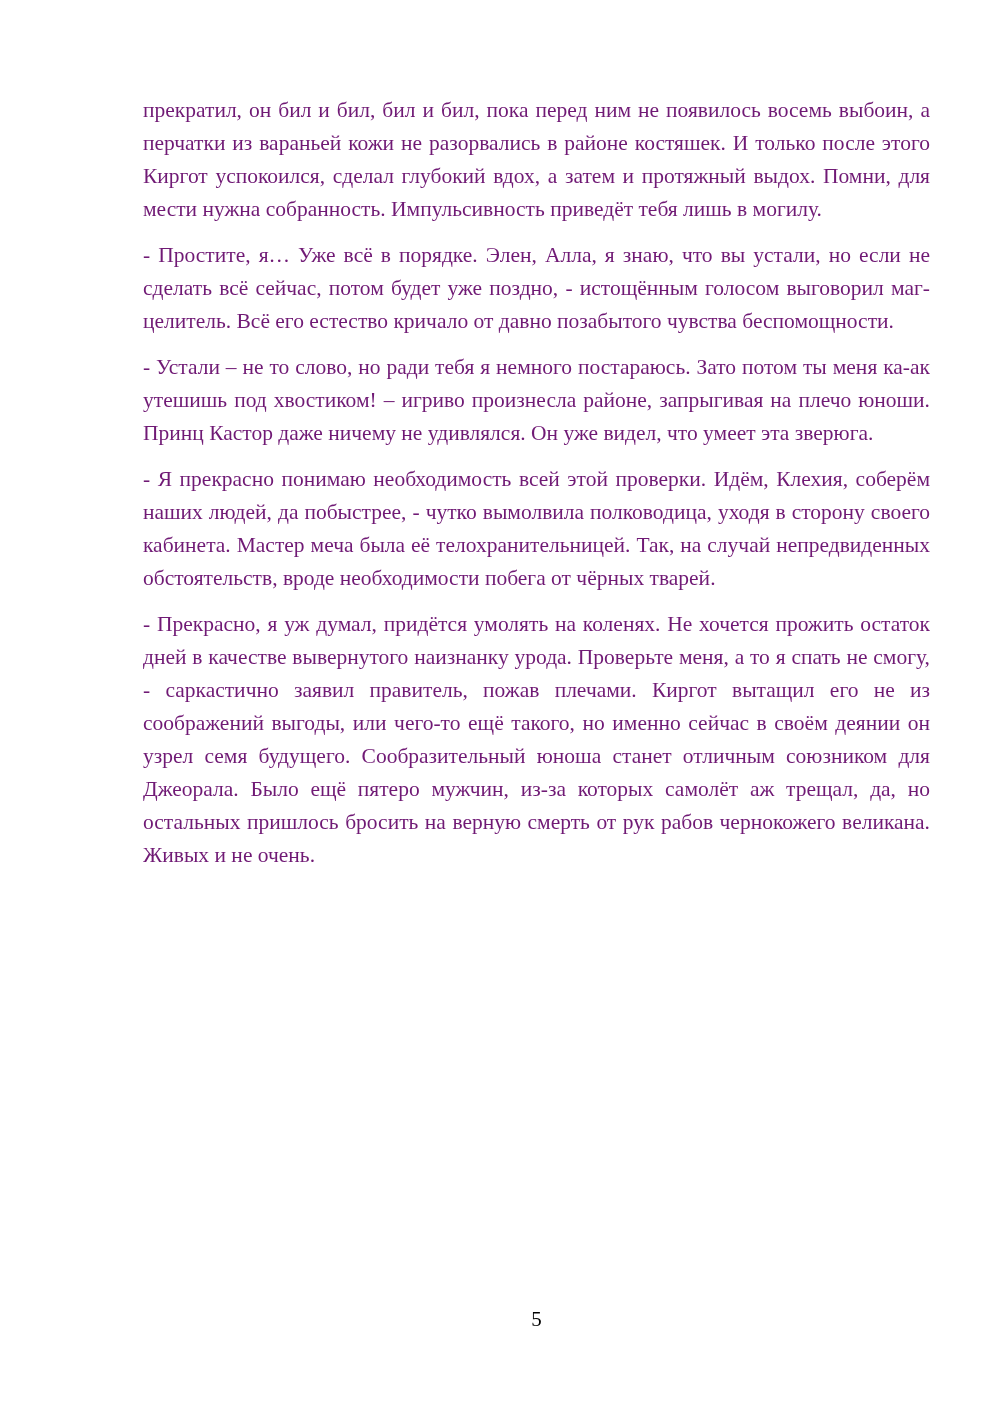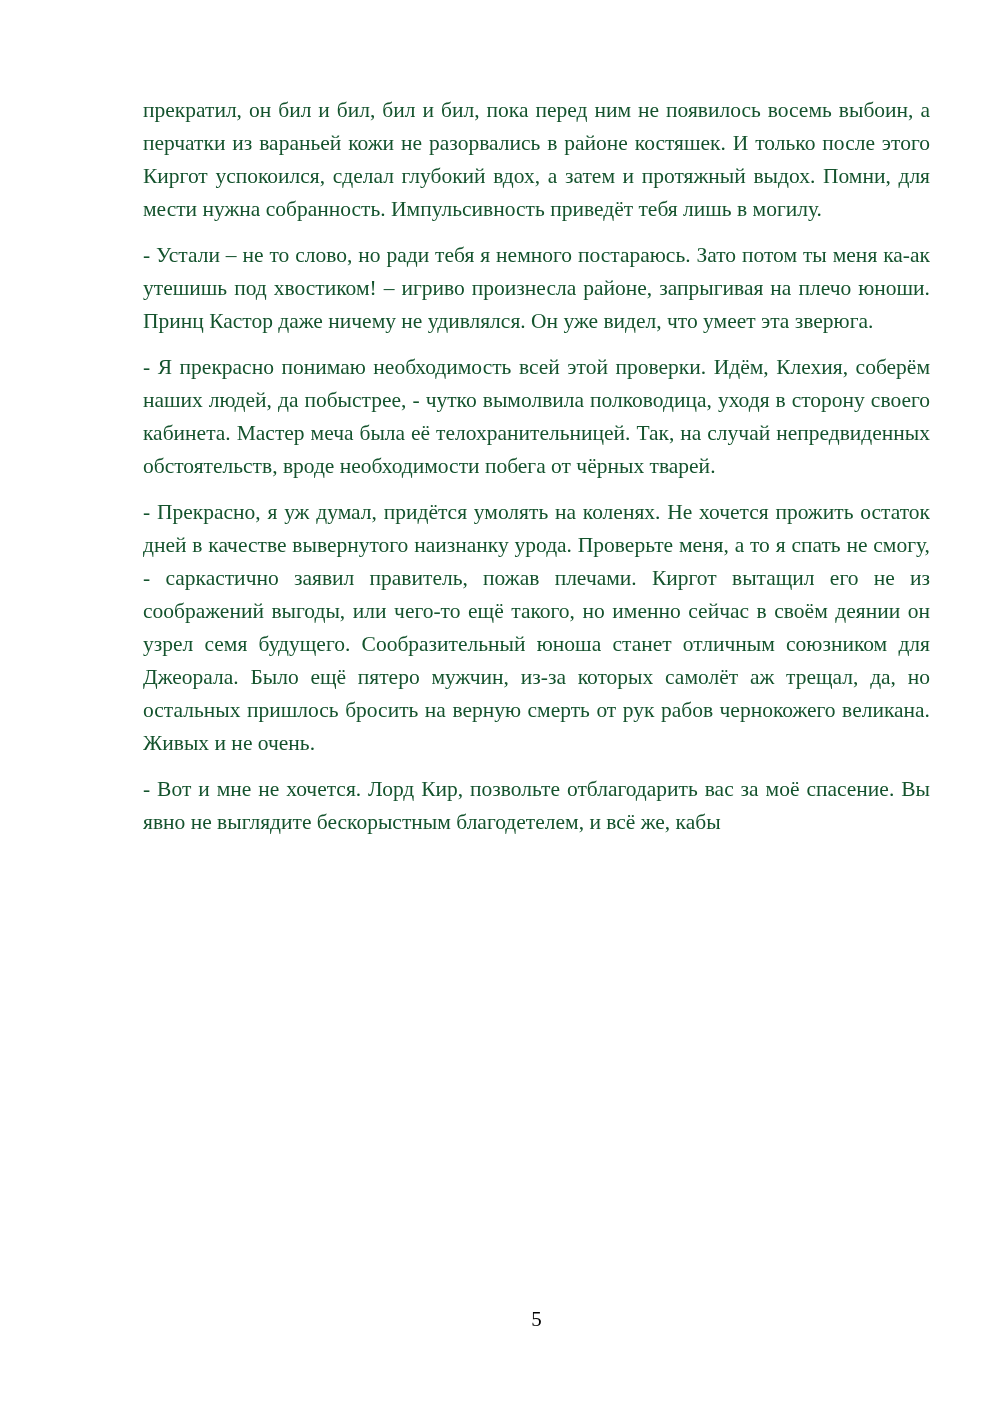--- a/index.html
+++ b/index.html
@@ -15,21 +15,21 @@
   }
   .page {
     box-sizing: border-box;
     position: absolute;
     top: 0;
     left: 0;
     width: 1000px;
     height: 1414px;
     padding: 94px 70px 0 143px;
     background: #ffffff;
-    color: #14532d;
+    color: #701a75;
     font-family: "Liberation Serif", "DejaVu Serif", serif;
     font-size: 21.5px;
     line-height: 33px;
   }
   .para {
     margin: 0 0 13px 0;
     text-align: justify;
     text-align-last: left;
   }
   .page-number {
@@ -42,19 +42,19 @@
     font-size: 21px;
     line-height: 26px;
     color: #000000;
   }
 </style>
 </head>
 <body>
 
 <div class="page">
   <p class="para">прекратил, он бил и бил, бил и бил, пока перед ним не появилось восемь выбоин, а перчатки из вараньей кожи не разорвались в районе костяшек. И только после этого Киргот успокоился, сделал глубокий вдох, а затем и протяжный выдох. Помни, для мести нужна собранность. Импульсивность приведёт тебя лишь в могилу.</p>
+  <p class="para">- Простите, я… Уже всё в порядке. Элен, Алла, я знаю, что вы устали, но если не сделать всё сейчас, потом будет уже поздно, - истощённым голосом выговорил маг-целитель. Всё его естество кричало от давно позабытого чувства беспомощности.</p>
   <p class="para">- Устали – не то слово, но ради тебя я немного постараюсь. Зато потом ты меня ка-ак утешишь под хвостиком! – игриво произнесла районе, запрыгивая на плечо юноши. Принц Кастор даже ничему не удивлялся. Он уже видел, что умеет эта зверюга.</p>
   <p class="para">- Я прекрасно понимаю необходимость всей этой проверки. Идём, Клехия, соберём наших людей, да побыстрее, - чутко вымолвила полководица, уходя в сторону своего кабинета. Мастер меча была её телохранительницей. Так, на случай непредвиденных обстоятельств, вроде необходимости побега от чёрных тварей.</p>
   <p class="para">- Прекрасно, я уж думал, придётся умолять на коленях. Не хочется прожить остаток дней в качестве вывернутого наизнанку урода. Проверьте меня, а то я спать не смогу, - саркастично заявил правитель, пожав плечами. Киргот вытащил его не из соображений выгоды, или чего-то ещё такого, но именно сейчас в своём деянии он узрел семя будущего. Сообразительный юноша станет отличным союзником для Джеорала. Было ещё пятеро мужчин, из-за которых самолёт аж трещал, да, но остальных пришлось бросить на верную смерть от рук рабов чернокожего великана. Живых и не очень.</p>
-  <p class="para">- Вот и мне не хочется. Лорд Кир, позвольте отблагодарить вас за моё спасение. Вы явно не выглядите бескорыстным благодетелем, и всё же, кабы</p>
 </div>
 
 <div class="page-number">5</div>
 
 </body></html>

